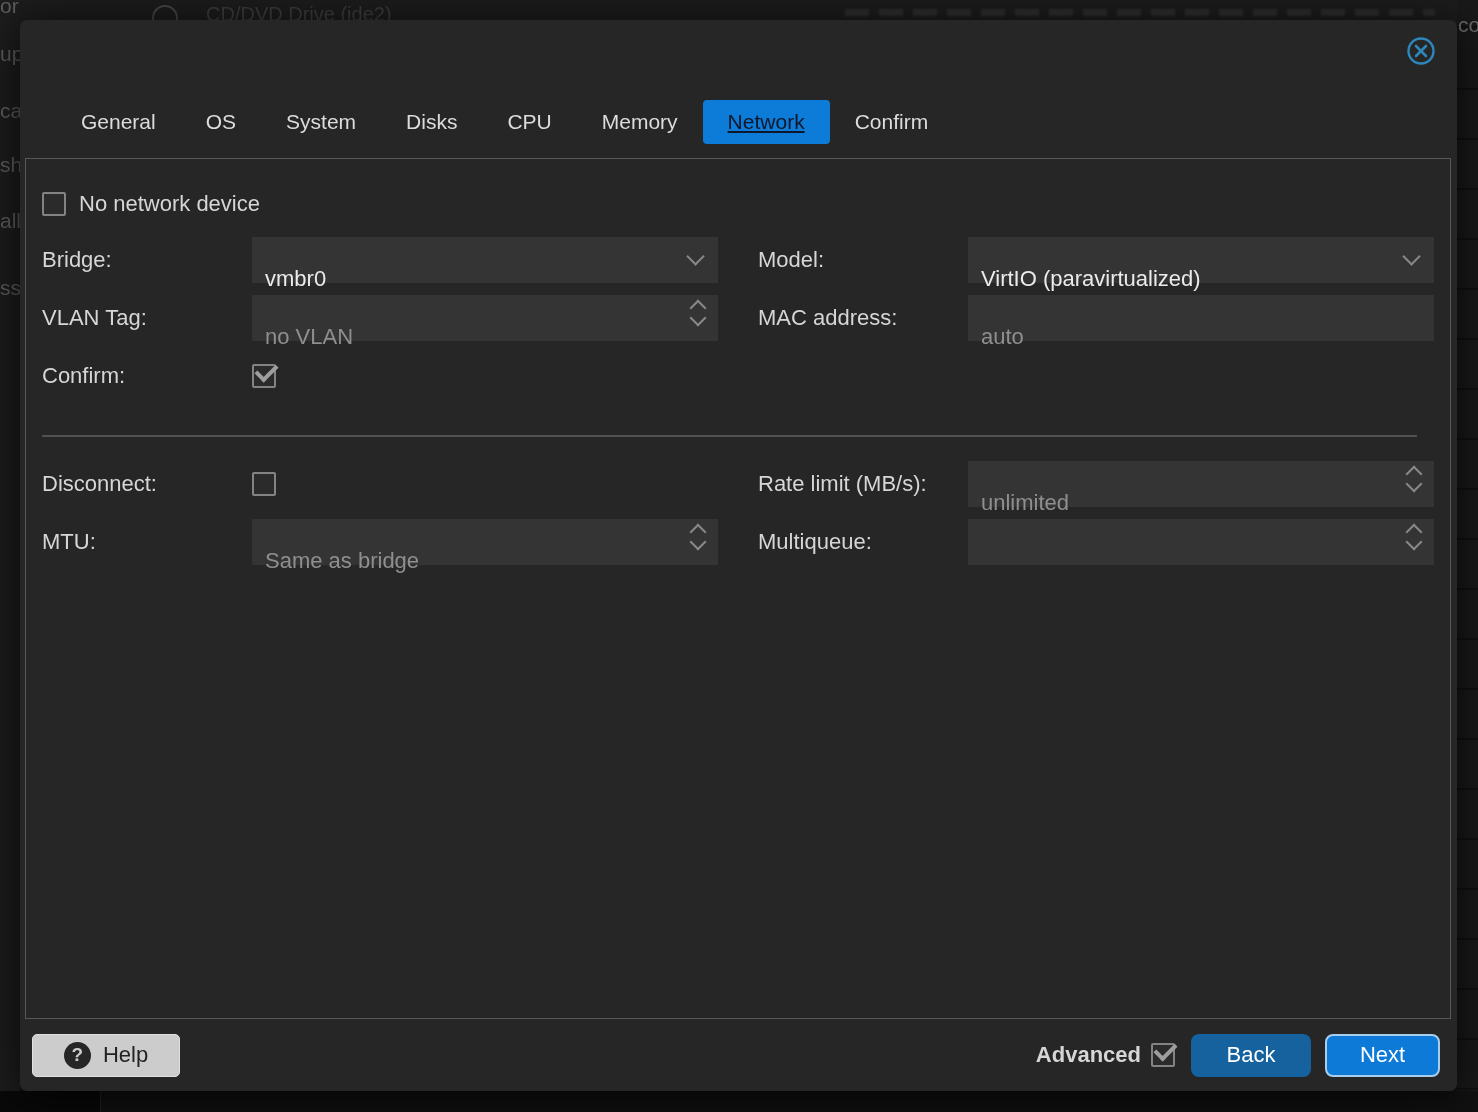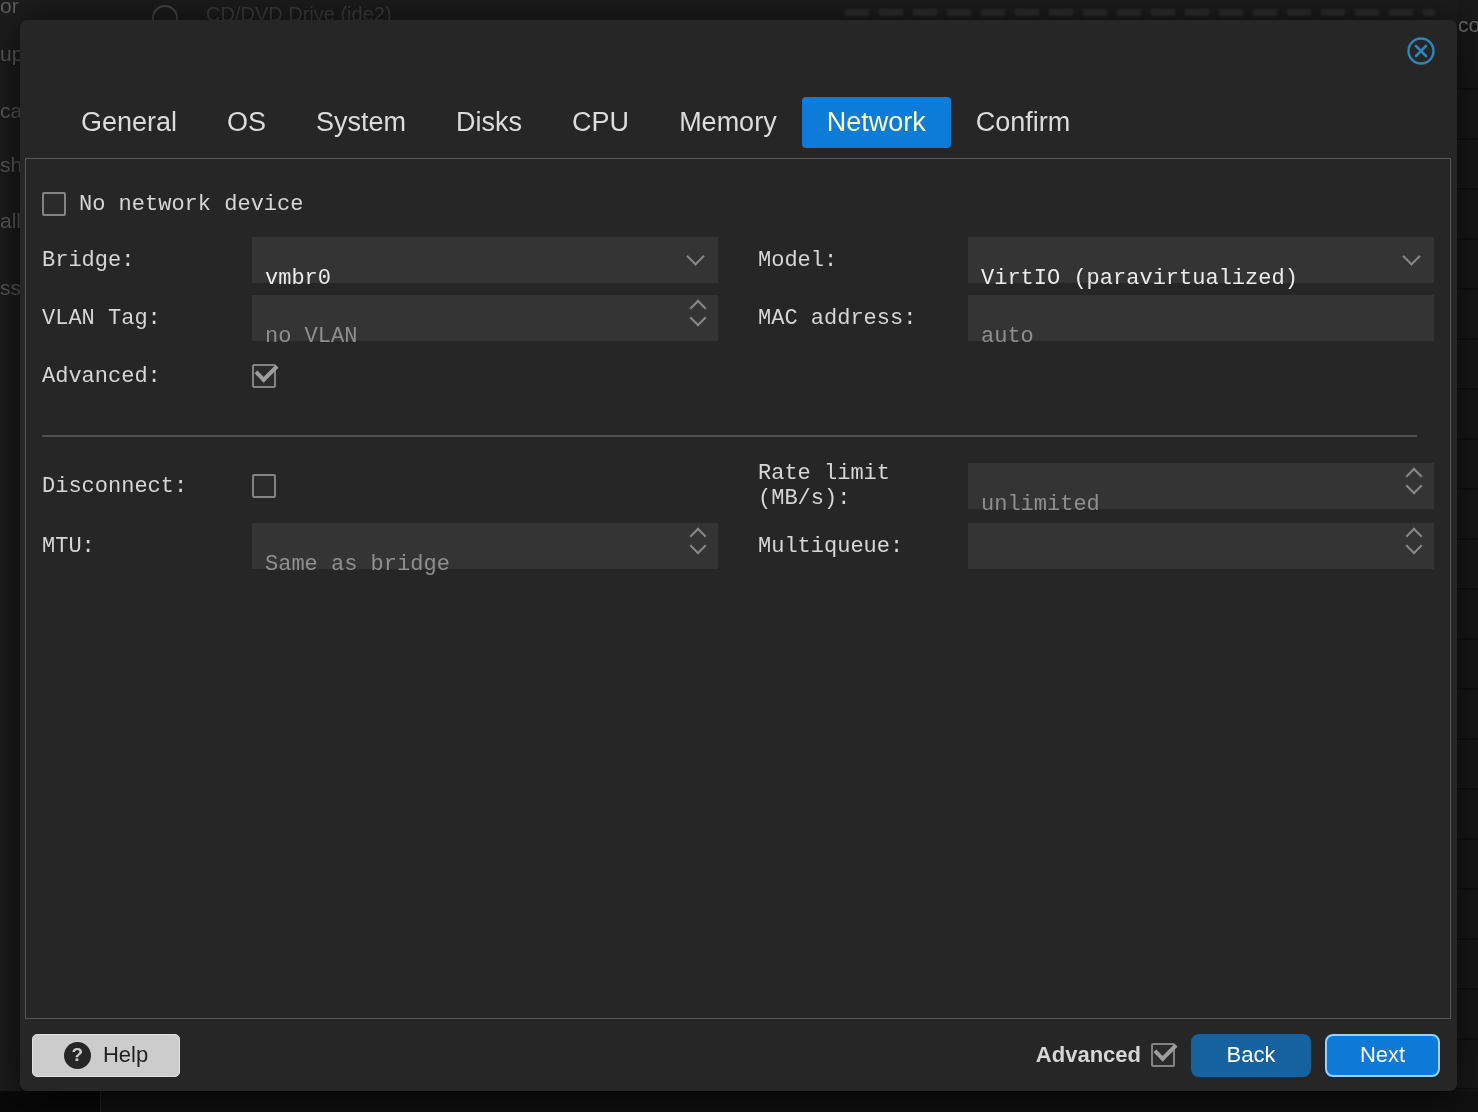--- a/index.html
+++ b/index.html
@@ -63,29 +63,29 @@
     font-size:24px; color:#3d9be3;
   }
   .close-btn {
     position:absolute; left:1387px; top:17px; width:28px; height:28px; cursor:pointer;
   }
   .tabs {
     position:absolute; left:36px; top:78px; height:48px;
     display:flex; align-items:center;
   }
   .tab {
-    padding:10px 25px; font-size:27px; color:#dcdcdc; border-radius:4px; cursor:pointer;
+    padding:10px 25px; font-size:21px; color:#dcdcdc; border-radius:4px; cursor:pointer;
     white-space:nowrap;
   }
-  .tab.active { background:#0d7bd8; color:#fef9c3; }
+  .tab.active { background:#0d7bd8; color:#0f172a;text-decoration:underline; }
 
   
   .panel {
     position:absolute; left:5px; top:138px; width:1426px; height:861px;
-    border:1px solid #575757; background:#262626; padding:32px 16px 0 16px;font-family:Liberation Mono, monospace;
+    border:1px solid #575757; background:#262626; padding:32px 16px 0 16px;
   }
   .checkbox-row { display:flex; align-items:center; height:26px; margin-bottom:20px; }
   .checkbox-row .cb { margin-right:13px; }
 
   .form-grid {
     display:grid;
     grid-template-columns:210px 466px 40px 210px 466px;
     row-gap:12px;
     align-items:center;
   }
@@ -240,21 +240,21 @@
             <span class="chev up"></span>
             <span class="chev down"></span>
           </span>
       </div>
       <span></span>
       <span class="flabel">MAC address:</span>
       <div class="field">
         <input type="text" placeholder="auto" style="">
       </div>
 
-      <span class="flabel">Advanced:</span>
+      <span class="flabel">Confirm:</span>
       <div class="cell-empty" style="display:flex;align-items:center;">
         <div class="cb checked"></div>
       </div>
       <span></span>
         <span></span>
         <span></span>
 
       <div class="separator"></div>
 
       <span class="flabel">Disconnect:</span>

